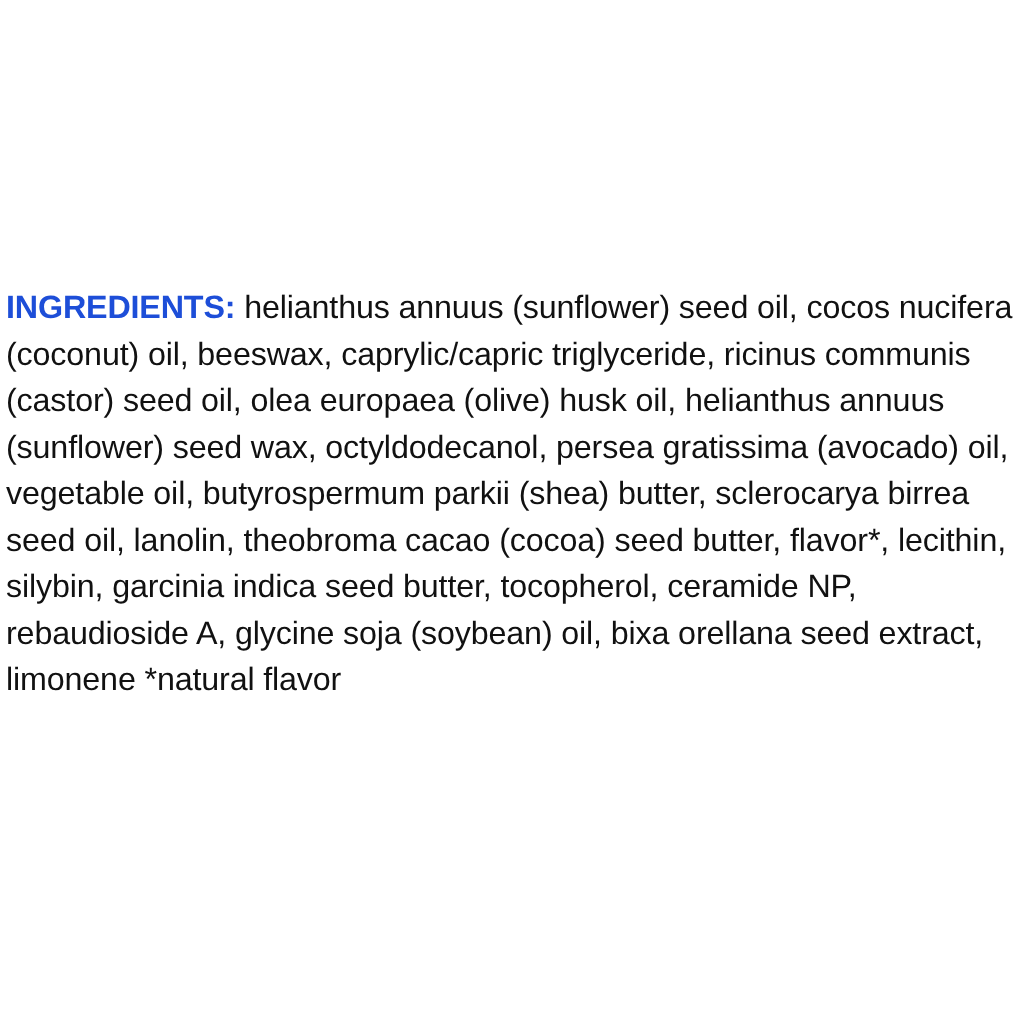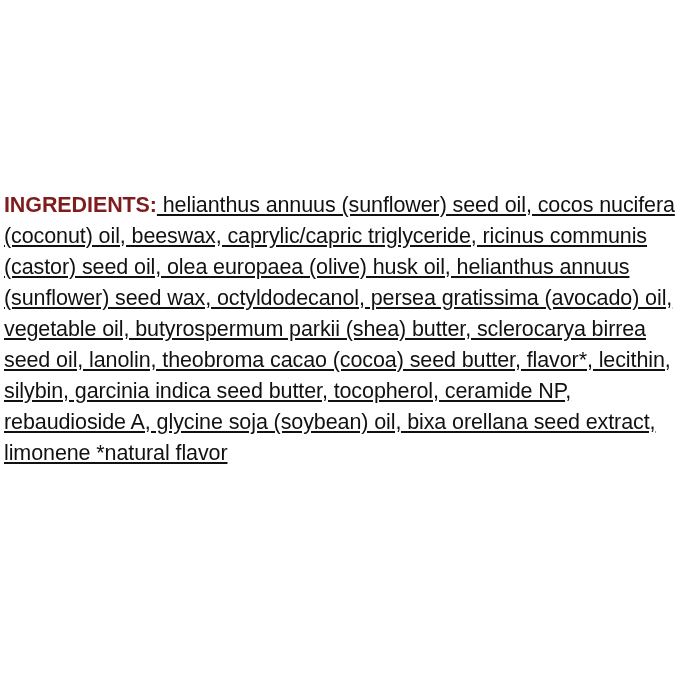--- a/index.html
+++ b/index.html
@@ -28,25 +28,24 @@
     width: 672px;
     font-size: 21.5px;
     line-height: 31px;
     letter-spacing: -0.1px;
     color: #111111;
     text-align: left;
     word-spacing: 0px;
   }
   .label {
     font-weight: bold;
-    color: #7f1d1d;
+    color: #1d4ed8;
   }
   .body-text {
     font-weight: normal;
-    text-decoration: underline;
   }
 </style>
 </head>
 <body>
 
 <div class="page">
   <p class="ingredients-block">
     <span class="label">INGREDIENTS:</span><span class="body-text"> helianthus annuus (sunflower) seed oil, cocos nucifera (coconut) oil, beeswax, caprylic/capric triglyceride, ricinus communis (castor) seed oil, olea europaea (olive) husk oil, helianthus annuus (sunflower) seed wax, octyldodecanol, persea gratissima (avocado) oil, vegetable oil, butyrospermum parkii (shea) butter, sclerocarya birrea seed oil, lanolin, theobroma cacao (cocoa) seed butter, flavor*, lecithin, silybin, garcinia indica seed butter, tocopherol, ceramide NP, rebaudioside A, glycine soja (soybean) oil, bixa orellana seed extract, limonene *natural flavor</span>
   </p>
 </div>

